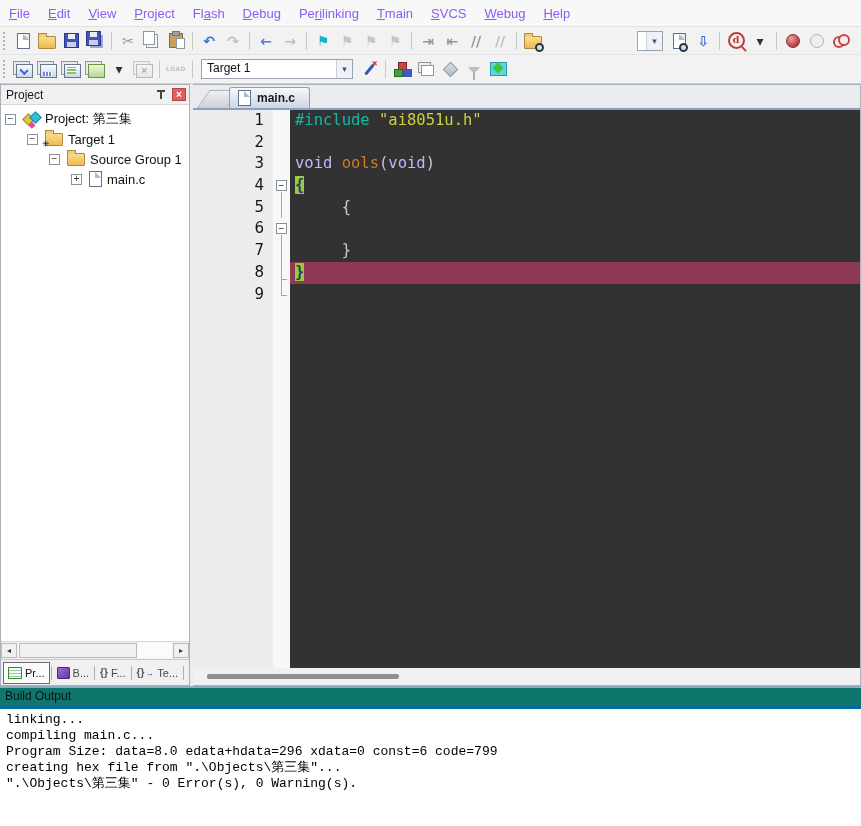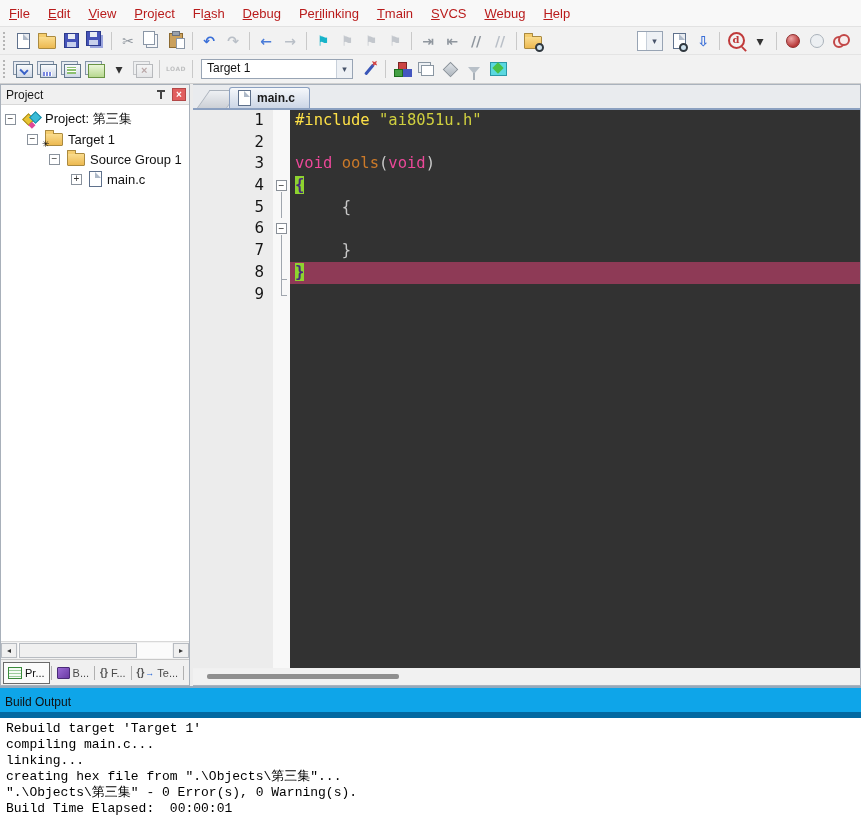--- a/index.html
+++ b/index.html
@@ -1,20 +1,20 @@
 <!DOCTYPE html>
 <html><head>
 <meta charset="utf-8">
 <style>
   html,body{margin:0;padding:0}
   body{width:861px;height:826px;overflow:hidden;background:#fff;
        font-family:"Liberation Sans",sans-serif;font-size:13px;-webkit-font-smoothing:antialiased}
   
   #menubar{height:26px;background:#f8f8f8;display:flex;align-items:center;border-bottom:1px solid #e2e2e2}
-  .menu-item{padding:3px 9px;color:#b91c1c;cursor:default;white-space:nowrap}
+  .menu-item{padding:3px 9px;color:#8b5cf6;cursor:default;white-space:nowrap}
   .menu-item .u{text-decoration:underline}
   
   .toolbar{display:flex;align-items:center;background:#f2f2f2;padding-right:8px}
   #toolbar1{height:27px;border-bottom:1px solid #e4e4e4}
   #toolbar2{height:28px;border-bottom:1px solid #cfcfcf}
   .toolbar::before{content:"";width:0;height:18px;border-left:2px dotted #b5b5b5;margin:0 6px 0 3px}
   .tbtn{width:24px;height:22px;display:flex;align-items:center;justify-content:center;background:none;border:0;padding:0;flex:none}
   .tglyph{font-size:14px;line-height:1;font-family:"DejaVu Sans",sans-serif}
   .grayed{opacity:.45;filter:grayscale(70%)}
   .tsep{width:1px;height:18px;background:#c9c9c9;margin:0 4px;flex:none}
@@ -105,32 +105,32 @@
   .fcell{height:21.7px;position:relative}
   .f-v::before,.f-t::before{content:"";position:absolute;left:8px;top:0;bottom:0;width:1px;background:#a0a6ae}
   .f-t::after{content:"";position:absolute;left:8px;bottom:4px;width:6px;height:1px;background:#a0a6ae}
   .f-end::before{content:"";position:absolute;left:8px;top:0;height:12px;width:1px;background:#a0a6ae}
   .f-end::after{content:"";position:absolute;left:8px;top:11px;width:6px;height:1px;background:#a0a6ae}
   .f-minus::after{content:"";position:absolute;left:8px;top:17px;bottom:0;width:1px;background:#a0a6ae}
   .fbox{position:absolute;left:3px;top:5px;width:11px;height:11px;background:#fff;border:1px solid #8a9098;font-size:10px;line-height:9px;text-align:center;color:#222;box-sizing:border-box}
   #code-col{flex:1;display:flex;flex-direction:column;font-family:"DejaVu Sans Mono",monospace;font-size:15.5px}
   .cline{height:21.7px;line-height:21.7px;white-space:pre;padding-left:5px;color:#c8c8c8}
   .cline.current{background:#8e3a56}
-  .c-dir{color:#fde047}
+  .c-dir{color:#14b8a6}
   .c-str{color:#cfcf3f}
-  .c-kw{color:#ec4899}
+  .c-kw{color:#c4b5fd}
   .c-fn{color:#cc7a29}
   .c-num{color:#8680d8}
   .c-pun{color:#c8c8c8}
   .c-hl{background:#8ed32f;color:#46297e;font-weight:bold}
   #e-hscroll{height:15px;margin-top:1px;background:#f1f1f1;position:relative;flex:none}
   .e-thumb{position:absolute;left:14px;top:5px;width:192px;height:5px;background:#8f8f8f;border-radius:2px}
   
   #build{height:143px;display:flex;flex-direction:column;border-top:2px solid #93a9bd;box-sizing:border-box}
-  #build-header{height:17px;background:#0ea5e9;font-size:12px;color:#101010;padding:7px 0 0 5px;border-bottom:6px solid #0369a1;flex:none;box-sizing:content-box}
+  #build-header{height:17px;background:#0f766e;font-size:12px;color:#101010;padding:1px 0 0 5px;border-bottom:3px solid #0369a1;flex:none;box-sizing:content-box}
   #build-body{flex:1;background:#fff;font-family:"Liberation Mono",monospace;font-size:13px;line-height:16.1px;color:#000;padding:3px 6px;overflow:hidden}
   .bline{white-space:pre}
 </style>
 </head>
 <body>
 
 <div id="menubar">
     <div class="menu-item"><span class="u">F</span><span class="post">ile</span></div>
     <div class="menu-item"><span class="u">E</span><span class="post">dit</span></div>
     <div class="menu-item"><span class="u">V</span><span class="post">iew</span></div>
@@ -399,20 +399,19 @@
     </div>
     <div id="e-hscroll">
       <div class="e-thumb"></div>
     </div>
   </div>
 </div>
 
 <div id="build">
   <div id="build-header">Build Output</div>
   <div id="build-body">
-      <div class="bline">Rebuild target 'Target 1'</div>
+      <div class="bline">linking...</div>
       <div class="bline">compiling main.c...</div>
-      <div class="bline">linking...</div>
+      <div class="bline">Program Size: data=8.0 edata+hdata=296 xdata=0 const=6 code=799</div>
       <div class="bline">creating hex file from ".\Objects\第三集"...</div>
       <div class="bline">".\Objects\第三集" - 0 Error(s), 0 Warning(s).</div>
-      <div class="bline">Build Time Elapsed:  00:00:01</div>
     </div>
 </div>
 
 </body></html>

